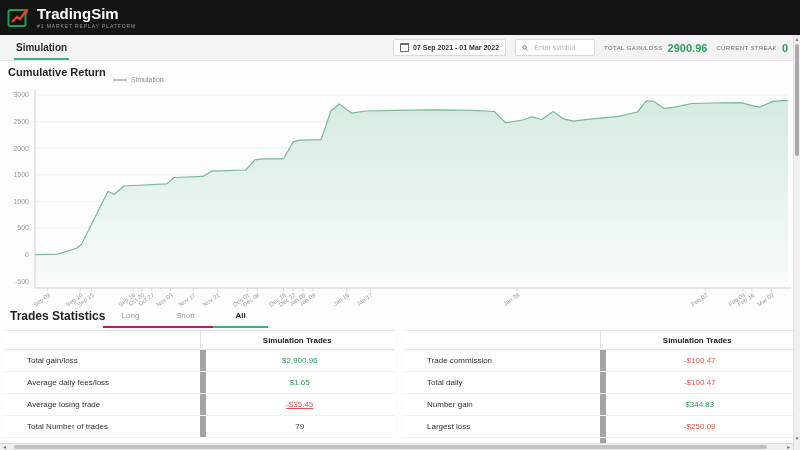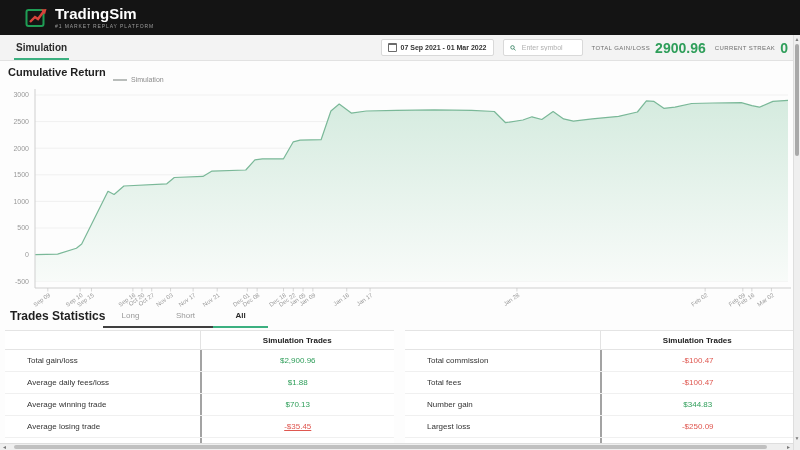--- a/index.html
+++ b/index.html
@@ -1,21 +1,21 @@
 <!DOCTYPE html>
 <html style="--green: #2f9e5a; --red: #df5750; --accent: #3cb080;"><head>
 <meta charset="utf-8">
 <style>
   html,body{margin:0;padding:0;background:#e9e9e9;}
   #app{position:relative;width:800px;height:450px;overflow:hidden;background:#fdfdfd;
        font-family:"Liberation Sans",sans-serif;-webkit-font-smoothing:antialiased;}
 
   
   .hdr{position:absolute;left:0;top:0;width:100%;height:35px;background:#141414;
-       display:flex;align-items:center;padding-left:24px;box-sizing:border-box;}
+       display:flex;align-items:center;padding-left:6px;box-sizing:border-box;}
   .logo{display:flex;align-items:center;gap:6px;cursor:pointer;}
   .brand-name{font-size:15px;font-weight:bold;color:#fff;line-height:1;}
   .brand-tag{font-size:5px;color:#9b9b9b;letter-spacing:.9px;margin-top:2px;}
 
   
   .toolbar{position:absolute;left:0;top:35px;width:100%;height:26px;background:#f3f3f3;
            border-bottom:1px solid #e2e2e2;box-sizing:border-box;}
   .sim-tab{position:absolute;left:14px;top:0;height:100%;display:flex;align-items:center;
            font-size:10px;font-weight:bold;color:#2b2b2b;padding:0 2px;cursor:pointer;}
   .sim-tab::after{content:"";position:absolute;left:0;right:0;bottom:0;height:2px;background:var(--accent);}
@@ -23,46 +23,46 @@
   .datebox,.searchbox{display:flex;align-items:center;gap:4px;height:17px;background:#fff;
            border:1px solid #d9d9d9;border-radius:2px;padding:0 6px;box-sizing:border-box;}
   .datebox{font-size:7px;font-weight:bold;color:#333;cursor:pointer;}
   .cal{display:inline-block;width:7px;height:6px;border:1px solid #6b6b6b;border-top:2px solid #6b6b6b;border-radius:1px;}
   .searchbox{width:80px;}
   .searchbox input{border:none;outline:none;background:transparent;font-size:7px;width:100%;
            color:#333;font-family:"Liberation Sans",sans-serif;}
   .searchbox input::placeholder{color:#b0b0b0;}
   .metric{display:flex;align-items:center;gap:5px;}
   .mlabel{font-size:6px;color:#6e6e6e;letter-spacing:.4px;}
-  .mvalue{font-size:14px;font-weight:bold;color:var(--green);text-align:right;}
+  .mvalue{font-size:11px;font-weight:bold;color:var(--green);text-align:right;}
 
   
   .chart-title{position:absolute;left:8px;top:66px;font-size:11px;font-weight:bold;color:#1f1f1f;}
   .legend{position:absolute;left:113px;top:76px;display:flex;align-items:center;gap:4px;}
   .legend-line{width:14px;height:2px;background:#b9bdbb;}
   .legend-label{font-size:7px;color:#8c8c8c;}
   #chart{position:absolute;left:0;top:75px;}
   #chart text{font-family:"Liberation Sans",sans-serif;}
 
   
   .stats-title{position:absolute;left:10px;top:309px;font-size:12px;font-weight:bold;color:#1f1f1f;}
   .stats-tabs{position:absolute;left:103px;top:305px;display:flex;}
   .stat-tab{width:55px;height:21px;display:flex;align-items:center;justify-content:center;
-            font-size:8px;color:#9a9a9a;border-bottom:2px solid #404040;cursor:pointer;background:transparent;}
+            font-size:8px;color:#9a9a9a;border-bottom:2px solid #be185d;cursor:pointer;background:transparent;}
   .stat-tab.active{color:#2b2b2b;font-weight:bold;border-bottom-color:var(--accent);}
 
   .stable{position:absolute;top:330px;width:389px;background:#fff;}
   .stable.left{left:5px;} .stable.right{left:405px;}
   .thead{display:grid;grid-template-columns:1fr 1fr;height:18px;
          border-top:1px solid #e4e4e4;border-bottom:1px solid #e4e4e4;text-align:center;}
   .hvalue{border-left:1px solid #e3e3e3;display:flex;align-items:center;justify-content:center;
           font-size:8px;font-weight:bold;color:#222;}
   .trow{display:grid;grid-template-columns:1fr 1fr;height:21px;border-bottom:1px solid #f0f0f0;}
   .tlabel{padding-left:22px;display:flex;align-items:center;font-size:8px;color:#333;}
-  .tvalue{border-left:2px solid #a3a3a3;display:flex;align-items:center;justify-content:center;font-size:8px;}
+  .tvalue{border-left:6px solid #a3a3a3;display:flex;align-items:center;justify-content:center;font-size:8px;}
 
   
   .vscroll{position:absolute;right:0;top:35px;width:7px;bottom:0;background:#efefef;
            border-left:1px solid #dedede;box-sizing:border-box;}
   .vthumb{position:absolute;left:1px;right:1px;top:9px;height:112px;background:#a9a9a9;border-radius:3px;}
   .varr{position:absolute;left:0;width:100%;font-size:5px;color:#7a7a7a;text-align:center;line-height:7px;}
   .hscroll{position:absolute;left:0;bottom:0;height:7px;right:7px;background:#efefef;
            border-top:1px solid #dedede;box-sizing:border-box;}
   .hthumb{position:absolute;left:14px;right:26px;top:1px;height:4px;background:#c0c0c0;border-radius:2px;}
   .harr{position:absolute;top:0;font-size:5px;color:#7a7a7a;line-height:6px;}
@@ -203,49 +203,45 @@
       <div></div>
       <div class="hvalue">Simulation Trades</div>
     </div>
     <div class="tbody">
         <div class="trow">
           <div class="tlabel">Total gain/loss</div>
           <div class="tvalue" style="color: rgb(47, 158, 90);">$2,900.96</div>
         </div>
         <div class="trow">
           <div class="tlabel">Average daily fees/loss</div>
-          <div class="tvalue" style="color: rgb(47, 158, 90);">$1.88</div>
-        </div>
-        <div class="trow">
-          <div class="tlabel">Average winning trade</div>
-          <div class="tvalue" style="color: rgb(47, 158, 90);">$70.13</div>
+          <div class="tvalue" style="color: rgb(47, 158, 90);">$1.65</div>
         </div>
         <div class="trow">
           <div class="tlabel">Average losing trade</div>
           <div class="tvalue" style="color: rgb(223, 87, 80); text-decoration: underline;">-$35.45</div>
         </div>
         <div class="trow">
           <div class="tlabel">Total Number of trades</div>
           <div class="tvalue" style="color: rgb(60, 60, 60);">79</div>
         </div>
       </div>
   </div>
 
   <div class="stable right">
     <div class="thead">
       <div></div>
       <div class="hvalue">Simulation Trades</div>
     </div>
     <div class="tbody">
         <div class="trow">
-          <div class="tlabel">Total commission</div>
+          <div class="tlabel">Trade commission</div>
           <div class="tvalue" style="color: rgb(223, 87, 80);">-$100.47</div>
         </div>
         <div class="trow">
-          <div class="tlabel">Total fees</div>
+          <div class="tlabel">Total daily</div>
           <div class="tvalue" style="color: rgb(223, 87, 80);">-$100.47</div>
         </div>
         <div class="trow">
           <div class="tlabel">Number gain</div>
           <div class="tvalue" style="color: rgb(47, 158, 90);">$344.83</div>
         </div>
         <div class="trow">
           <div class="tlabel">Largest loss</div>
           <div class="tvalue" style="color: rgb(223, 87, 80);">-$250.09</div>
         </div>

